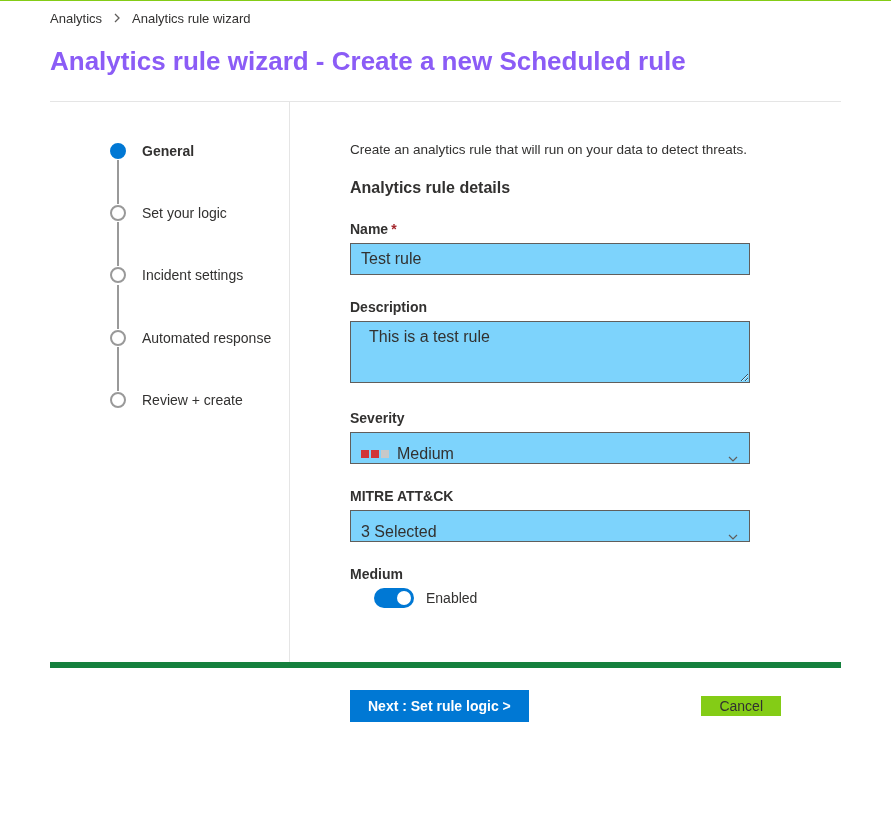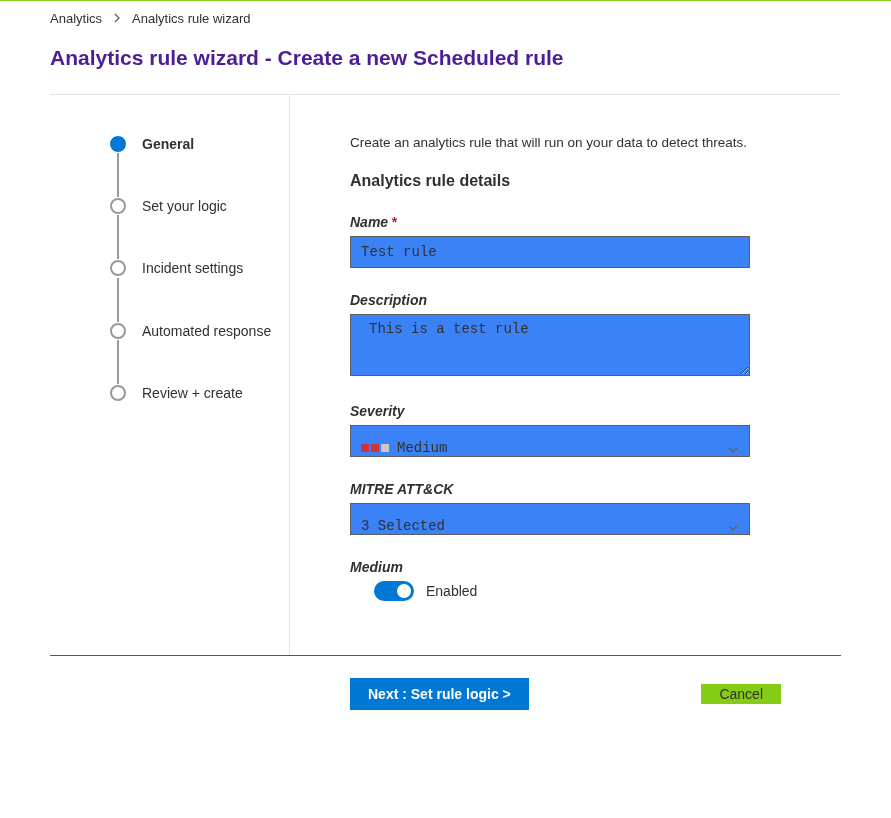--- a/index.html
+++ b/index.html
@@ -17,23 +17,23 @@
   }
   .breadcrumb {
     display: flex;
     align-items: center;
     gap: 10px;
     font-size: 13px;
     color: #323130;
   }
   .breadcrumb .sep { color: #605e5c; font-size: 12px; }
   .page-title {
-    font-size: 21px;
+    font-size: 26px;
     font-weight: 600;
-    color: #4c1d95;
+    color: #8b5cf6;
     margin: 20px 0 0 0;
   }
   .wizard-area {
     margin: 24px 50px 0 50px;
     border-top: 1px solid #e5e5e5;
     display: flex;
     min-height: 560px;
   }
   .steps-col {
     width: 240px;
@@ -88,30 +88,29 @@
     font-weight: 700;
     margin-bottom: 24px;
   }
   .field {
     margin-bottom: 24px;
   }
   .field-label {
     font-weight: 600;
     font-size: 14px;
     margin-bottom: 6px;
-    font-style: italic;
   }
   .req { color: #a4262c; margin-left: 3px;}
   .text-input, .textarea, .select {
     width: 400px;
     border: 1px solid #605e5c;
-    font-family: Liberation Mono, monospace;
-    font-size: 14px;
-    color: #323130;
-    background: #3b82f6;
+    font-family: Liberation Sans, sans-serif;
+    font-size: 16px;
+    color: #323130;
+    background: #7dd3fc;
   }
   .text-input {
     height: 32px;
     padding: 0 10px;
   }
   .textarea {
     height: 62px;
     padding: 6px 18px;
     resize: both;
   }
@@ -136,21 +135,21 @@
   .toggle {
     width: 40px; height: 20px; border-radius: 10px;
     background: #0078d4; position: relative; cursor: pointer;
   }
   .toggle .knob {
     position: absolute; right: 3px; top: 3px;
     width: 14px; height: 14px; border-radius: 50%; background: #fff;
   }
   .footer {
     margin: 0 50px;
-    border-top: 1px solid #15803d;
+    border-top: 6px solid #15803d;
     padding: 22px 0 40px 0;
     display: flex;
     justify-content: flex-start;
     gap: 200px;
     align-items: center;
     position: relative;
   }
   .footer-inner {
     width: 100%;
     display: flex;

